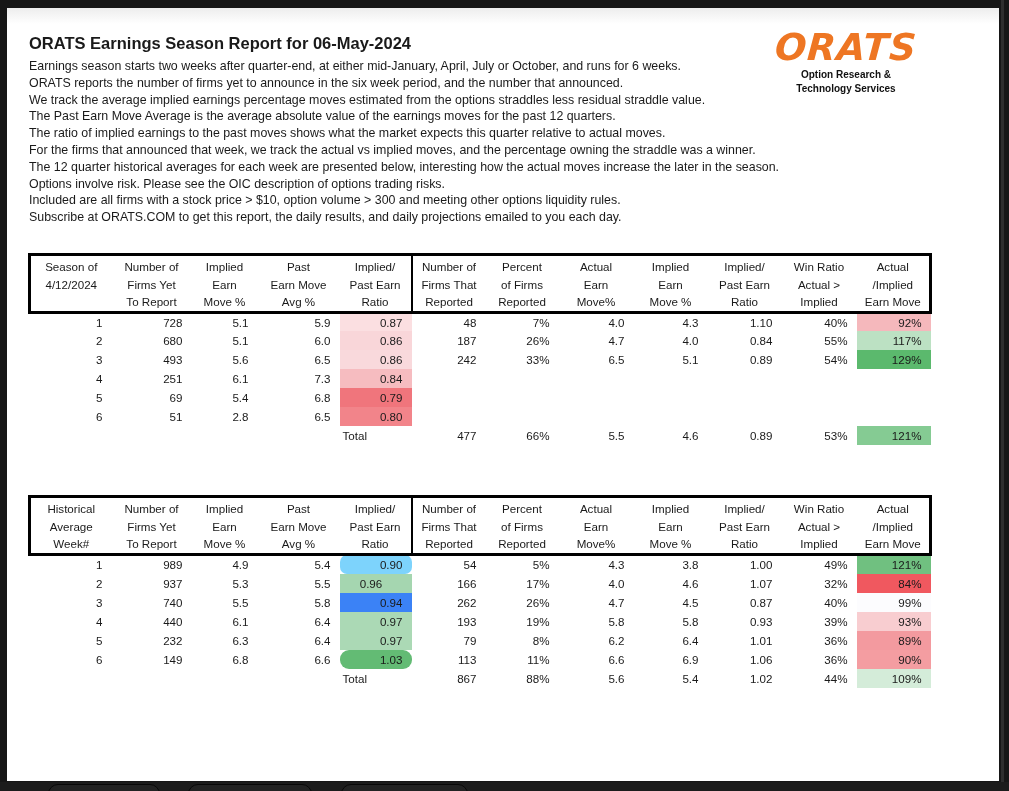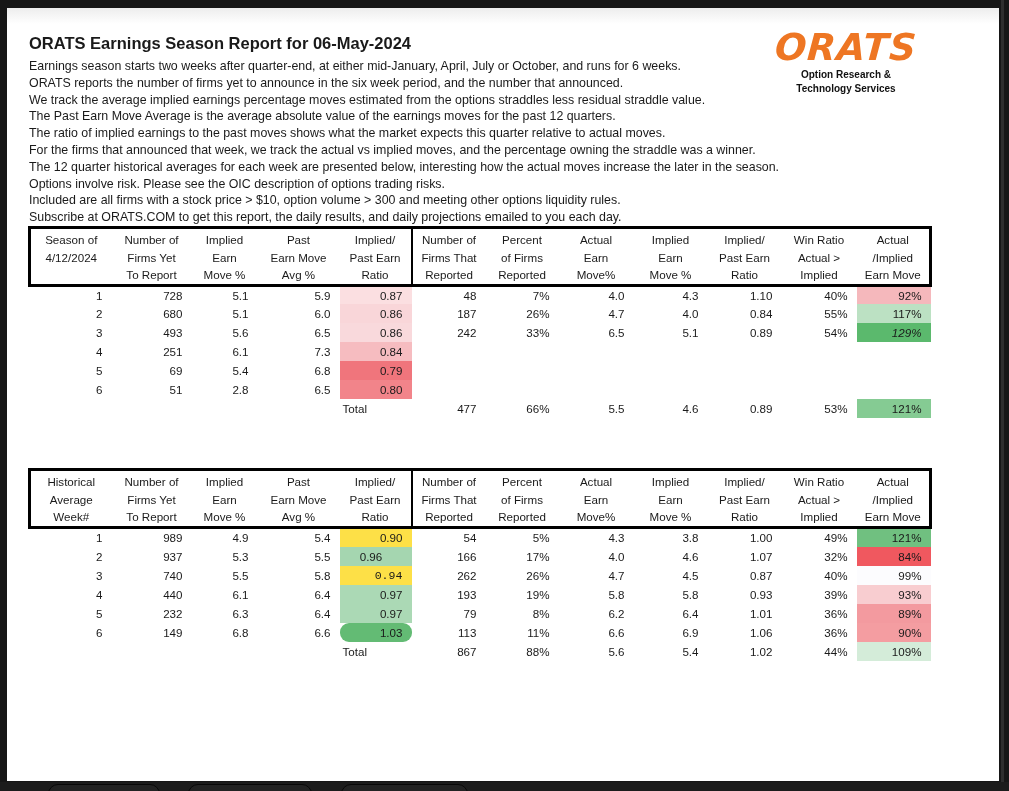--- a/index.html
+++ b/index.html
@@ -56,21 +56,21 @@
     font-weight: bold;
     line-height: 13.5px;
     color: #111;
   }
   
   table.report {
     border-collapse: collapse;
     table-layout: fixed;
     margin-left: -1px;
   }
-  table#table-1 { }
+  table#table-1 { margin-top: 27px; }
   table#table-2 { margin-top: 50px; }
   .report th {
     font-weight: normal;
     font-size: 11.6px;
     line-height: 17.6px;
     text-align: center;
     vertical-align: top;
     padding: 2px 1px 0;
     height: 57px;
     border-top: 3px solid #000;
@@ -204,21 +204,21 @@
             <td>493</td>
             <td>5.6</td>
             <td>6.5</td>
             <td style="background: rgb(249, 217, 220);">0.86</td>
             <td>242</td>
             <td>33%</td>
             <td>6.5</td>
             <td>5.1</td>
             <td>0.89</td>
             <td>54%</td>
-            <td style="background: rgb(91, 185, 109); font-style: italic;">129%</td>
+            <td style="background: rgb(91, 185, 109);">129%</td>
           </tr>
           <tr>
             <td>4</td>
             <td>251</td>
             <td>6.1</td>
             <td>7.3</td>
             <td style="background: rgb(246, 188, 192);">0.84</td>
             <td></td>
             <td></td>
             <td></td>
@@ -302,21 +302,21 @@
             <th>Win Ratio<br>Actual &gt;<br>Implied</th>
             <th>Actual<br>/Implied<br>Earn Move</th>
           </tr>
         </thead>
       <tbody>
           <tr>
             <td>1</td>
             <td>989</td>
             <td>4.9</td>
             <td>5.4</td>
-            <td style="background: #fde047;">0.90</td>
+            <td style="background: #7dd3fc; border-radius: 7px;">0.90</td>
             <td>54</td>
             <td>5%</td>
             <td>4.3</td>
             <td>3.8</td>
             <td>1.00</td>
             <td>49%</td>
             <td style="background: rgb(112, 192, 128);">121%</td>
           </tr>
           <tr>
             <td>2</td>
@@ -330,21 +330,21 @@
             <td>4.6</td>
             <td>1.07</td>
             <td>32%</td>
             <td style="background: rgb(240, 88, 95);">84%</td>
           </tr>
           <tr>
             <td>3</td>
             <td>740</td>
             <td>5.5</td>
             <td>5.8</td>
-            <td style="background: #fde047; font-family: Liberation Mono, monospace;">0.94</td>
+            <td style="background: #3b82f6;">0.94</td>
             <td>262</td>
             <td>26%</td>
             <td>4.7</td>
             <td>4.5</td>
             <td>0.87</td>
             <td>40%</td>
             <td style="background: rgb(252, 252, 254); margin-top: 19px;">99%</td>
           </tr>
           <tr>
             <td>4</td>

